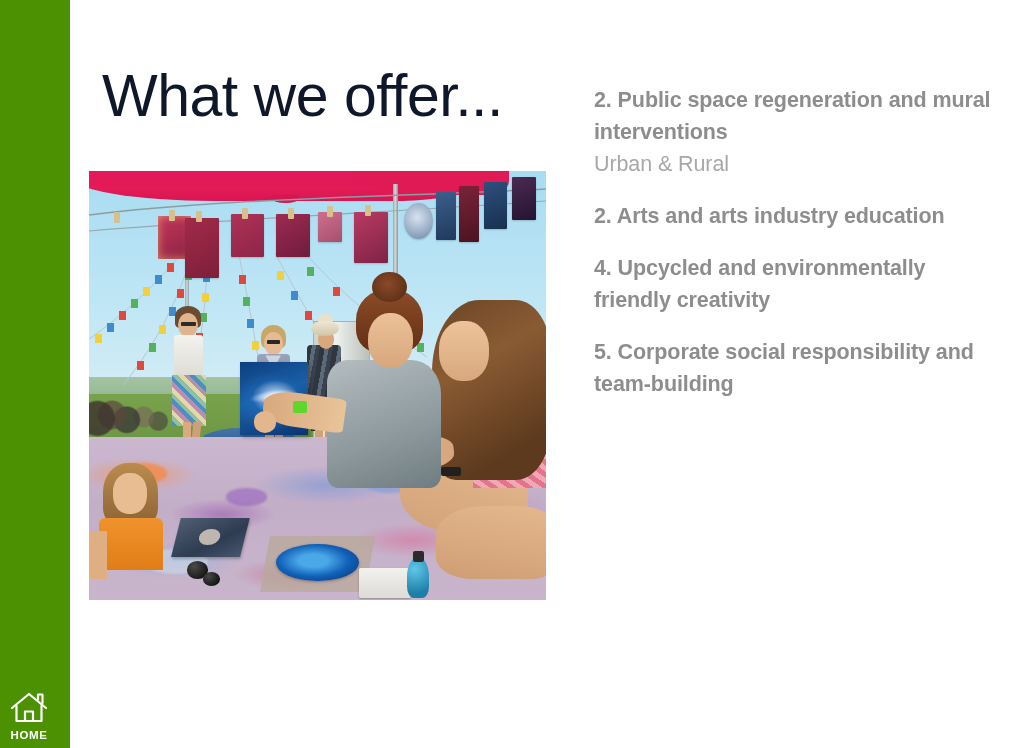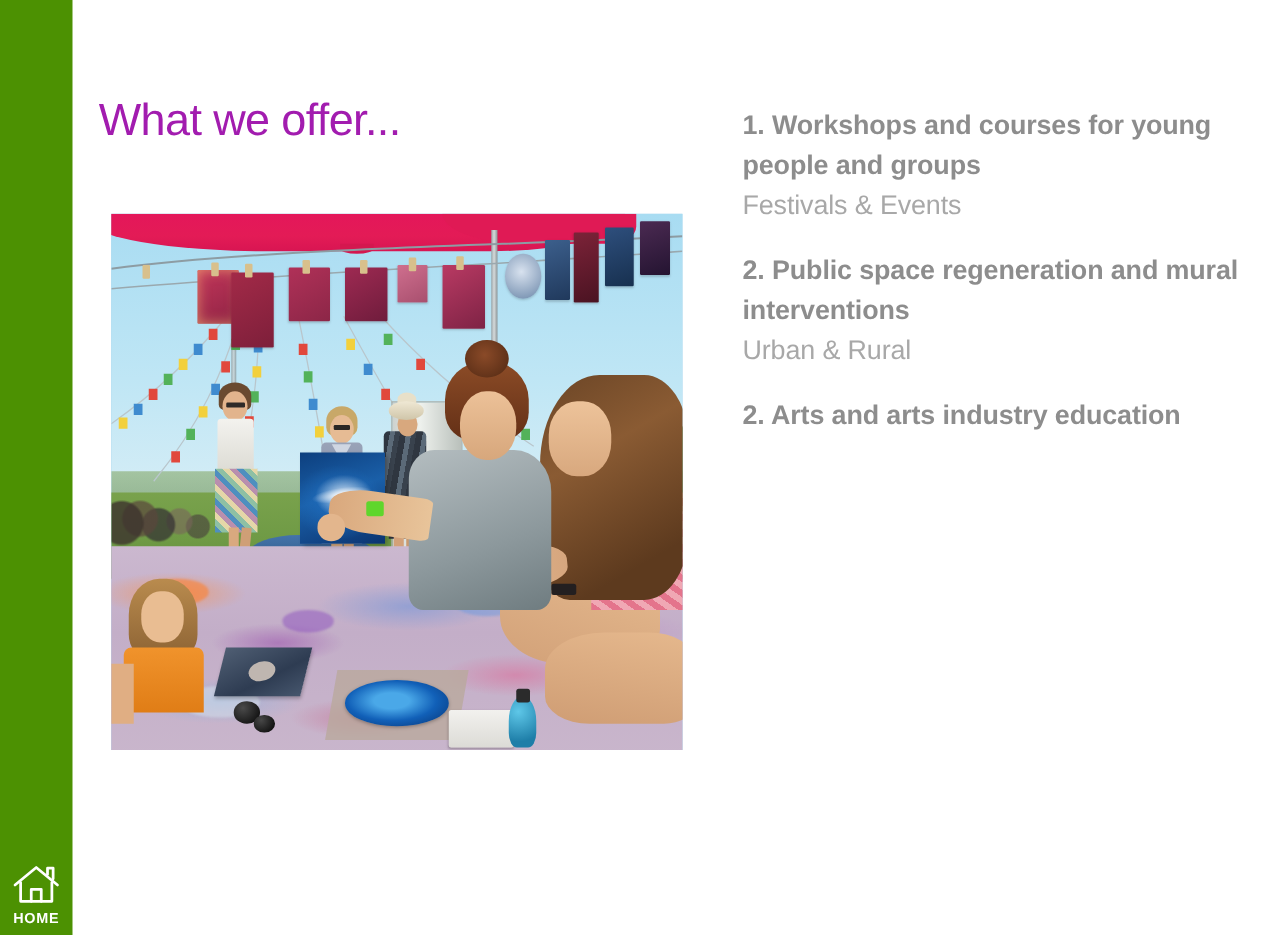--- a/index.html
+++ b/index.html
@@ -12,21 +12,21 @@
     height: 748px;
     overflow: hidden;
     font-family: "Liberation Sans", sans-serif;
     position: relative;
   }
 
   
   .sidebar {
     position: absolute;
     left: 0; top: 0;
-    width: 58px;
+    width: 70px;
     height: 748px;
     background: #4c9102;
     box-sizing: border-box;
   }
   .home-nav {
     position: absolute;
     left: 0;
     bottom: 6px;
     width: 58px;
     text-align: center;
@@ -42,25 +42,25 @@
     color: #ffffff;
     font-size: 11.5px;
     font-weight: bold;
     letter-spacing: 0.6px;
     line-height: 14px;
   }
 
   
   .slide-title {
     position: absolute;
-    left: 79px;
+    left: 102px;
     top: 64px;
-    font-size: 36px;
+    font-size: 59px;
     font-weight: normal;
-    color: #a21caf;
+    color: #0f172a;
     letter-spacing: -0.5px;
     line-height: 64px;
     white-space: nowrap;
   }
 
   
   .photo-frame {
     position: absolute;
     left: 89px;
     top: 171px;
@@ -563,27 +563,25 @@
     <div class="person r-face"></div>
     <div class="person r-arm"></div>
     <div class="person r-hand"></div>
     <div class="person r-band"></div>
 
   </div>
 </div>
 
 <div class="offer-list">
   <div class="offer-item">
-    <div class="offer-heading">1. Workshops and courses for young people and groups</div>
-    <div class="offer-sub">Festivals &amp; Events</div>
-  </div>
-  <div class="offer-item">
     <div class="offer-heading">2. Public space regeneration and mural interventions</div>
     <div class="offer-sub">Urban &amp; Rural</div>
   </div>
   <div class="offer-item">
     <div class="offer-heading">2. Arts and arts industry education</div>
   </div>
   <div class="offer-item">
+    <div class="offer-heading">4. Upcycled and environmentally friendly creativity</div>
   </div>
   <div class="offer-item">
+    <div class="offer-heading">5. Corporate social responsibility and team-building</div>
   </div>
 </div>
 
 </body></html>

